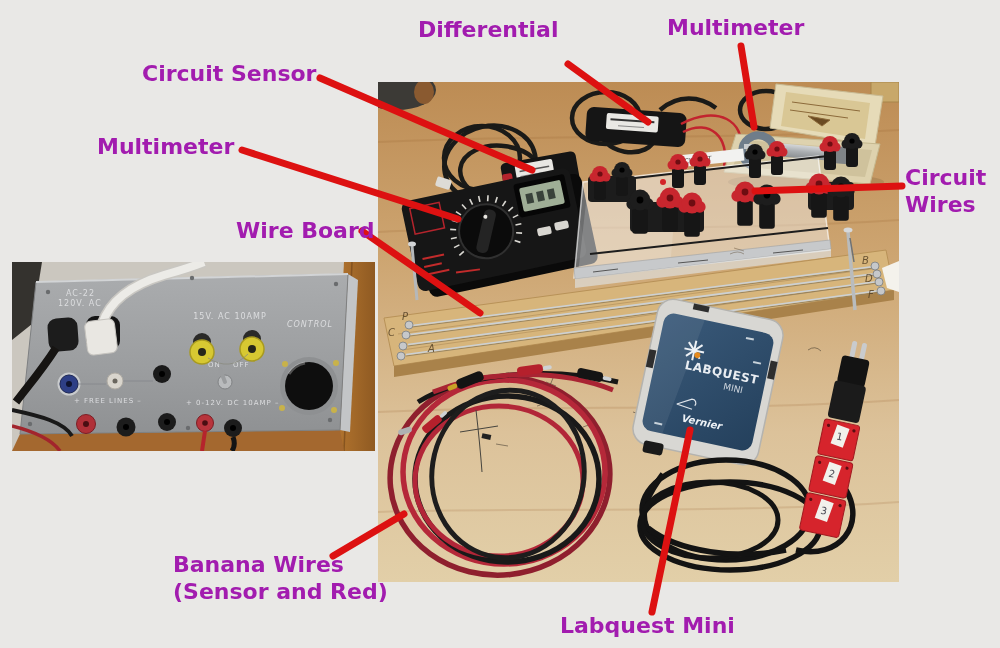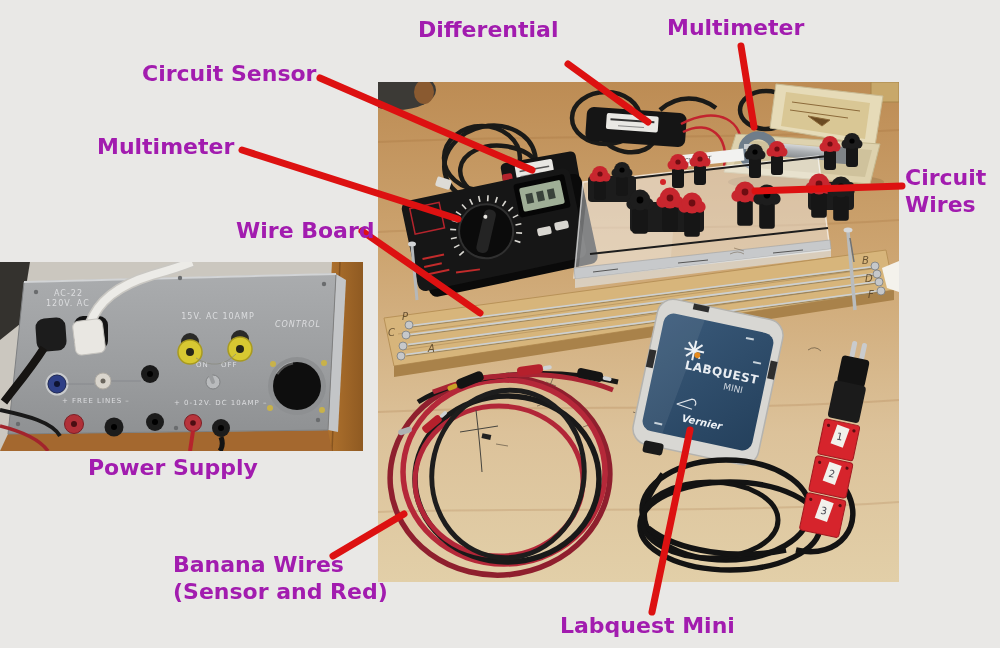--- a/index.html
+++ b/index.html
@@ -1,20 +1,20 @@
 <!DOCTYPE html>
 <html><head>
 <meta charset="utf-8">
 <style>
   html,body{margin:0;padding:0;background:#555;}
   #canvas{position:relative;width:1000px;height:648px;background:#e9e8e6;overflow:hidden;
           font-family:"DejaVu Sans","Liberation Sans",sans-serif;}
   .photo{position:absolute;overflow:hidden;}
   #photo-main{left:378px;top:82px;width:521px;height:500px;}
-  #photo-psu{left:0;top:262px;width:363px;height:189px;}
+  #photo-psu{left:0;top:262px;width:363px;height:189px;padding-left:12px;}
   .lbl{position:absolute;font-weight:bold;font-size:22px;line-height:27px;color:#a21caf;
        white-space:nowrap;z-index:30;}
   .ln{display:block;}
   #arrows{position:absolute;left:0;top:0;z-index:20;pointer-events:none;}
   svg text{user-select:none;}
 </style>
 </head>
 <body>
 
 <div id="canvas">
@@ -579,23 +579,20 @@
   <div class="lbl" style="left:97px;top:133px">
     <span class="ln">Multimeter</span>
   </div>
   <div class="lbl" style="left:236px;top:217px">
     <span class="ln">Wire Board</span>
   </div>
   <div class="lbl" style="left:905px;top:164px">
     <span class="ln">Circuit</span>
     <span class="ln">Wires</span>
   </div>
-  <div class="lbl" style="left:88px;top:454px">
-    <span class="ln">Power Supply</span>
-  </div>
   <div class="lbl" style="left:173px;top:551px">
     <span class="ln">Banana Wires</span>
     <span class="ln">(Sensor and Red)</span>
   </div>
   <div class="lbl" style="left:560px;top:612px">
     <span class="ln">Labquest Mini</span>
   </div>
 </div>
 
 </body></html>

